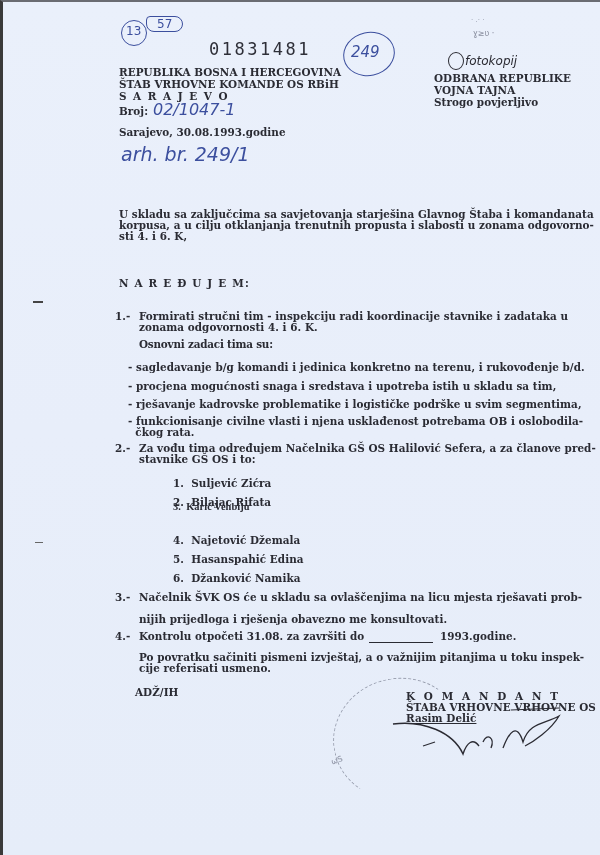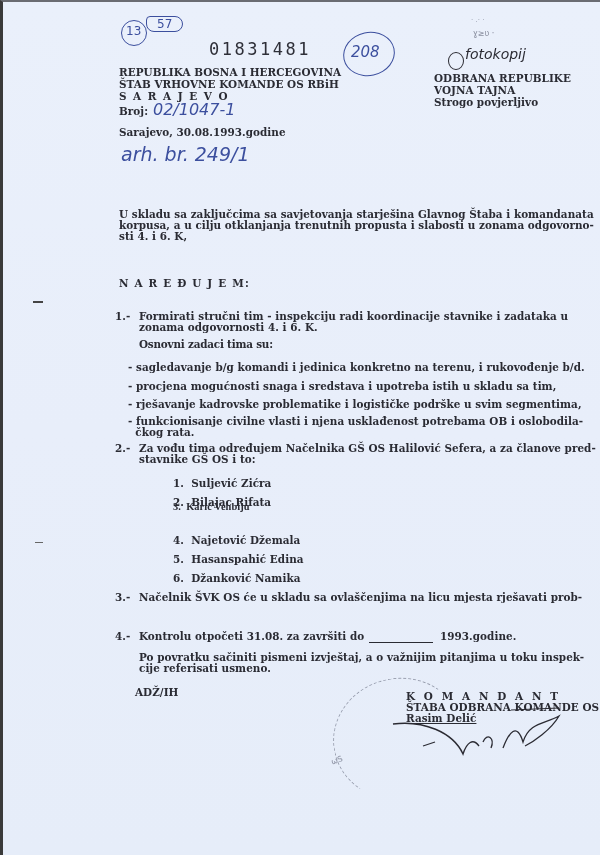--- a/index.html
+++ b/index.html
@@ -29,27 +29,27 @@
 
 <div class="page">
 
   <div class="circle" style="left:118px;top:18px;width:24px;height:24px;"></div>
   <div class="hand" style="left:123px;top:22px;font-size:12px;font-style:normal;">13</div>
   <div class="hand" style="left:143px;top:14px;font-size:12px;font-style:normal;border:1.2px solid #3c4f9e;border-radius:4px 8px 8px 8px;padding:0 10px;line-height:14px;">57</div>
 
   <div class="t mono" style="left:206px;top:37px;font-size:17px;letter-spacing:2.5px;color:#2e2f38;">01831481</div>
 
   <div class="circle" style="left:340px;top:30px;width:50px;height:42px;transform:rotate(-12deg);"></div>
-  <div class="hand" style="left:348px;top:41px;font-size:15px;">208</div>
+  <div class="hand" style="left:348px;top:41px;font-size:15px;">249</div>
 
   <div class="faint" style="left:468px;top:14px;">· .· ·</div>
   <div class="faint" style="left:470px;top:27px;font-size:8px;">ɣ≥ʋ ·</div>
 
   <div class="circle" style="left:445px;top:50px;width:14px;height:16px;border-width:1px;border-color:#2b2b33;"></div>
-  <div class="hand" style="left:462px;top:44px;font-size:14px;color:#2b2b33;">fotokopij</div>
+  <div class="hand" style="left:462px;top:52px;font-size:12px;color:#2b2b33;">fotokopij</div>
 
   <div class="t" style="left:116px;top:64px;">REPUBLIKA BOSNA I HERCEGOVINA</div>
   <div class="t" style="left:116px;top:76px;">ŠTAB VRHOVNE KOMANDE OS RBiH</div>
   <div class="t" style="left:116px;top:88px;letter-spacing:1.5px;">S A R A J E V O</div>
   <div class="t" style="left:116px;top:103px;">Broj:</div>
   <div class="hand" style="left:150px;top:98px;font-size:16px;">02/1047-1</div>
   <div class="t" style="left:116px;top:124px;">Sarajevo, 30.08.1993.godine</div>
   <div class="hand" style="left:118px;top:141px;font-size:19px;">arh. br. 249/1</div>
 
   <div class="t" style="left:431px;top:70px;">ODBRANA REPUBLIKE</div>
@@ -82,35 +82,36 @@
 
   <div class="t" style="left:170px;top:475px;white-space:pre;">1.  Suljević Zićra</div>
   <div class="t" style="left:170px;top:494px;white-space:pre;">2.  Bilajac Rifata</div>
   <div class="t" style="left:170px;top:499px;white-space:pre;font-family:Liberation Serif, serif;">3.  Karić Vehbiju</div>
   <div class="t" style="left:170px;top:532px;white-space:pre;">4.  Najetović Džemala</div>
   <div class="t" style="left:170px;top:551px;white-space:pre;">5.  Hasanspahić Edina</div>
   <div class="t" style="left:170px;top:570px;white-space:pre;">6.  Džanković Namika</div>
 
   <div class="t" style="left:112px;top:589px;">3.-</div>
   <div class="t" style="left:136px;top:589px;">Načelnik ŠVK OS će u skladu sa ovlaščenjima na licu mjesta rješavati prob-</div>
+  <div class="t" style="left:136px;top:611px;">nijih prijedloga i rješenja obavezno me konsultovati.</div>
 
   <div class="t" style="left:112px;top:628px;">4.-</div>
   <div class="t" style="left:136px;top:628px;">Kontrolu otpočeti 31.08. za završiti do</div>
   <div class="uline" style="left:366px;top:640px;width:64px;"></div>
   <div class="t" style="left:437px;top:628px;">1993.godine.</div>
 
   <div class="t" style="left:136px;top:649px;">Po povratku sačiniti pismeni izvještaj, a o važnijim pitanjima u toku inspek-</div>
   <div class="t" style="left:136px;top:660px;">cije referisati usmeno.</div>
 
   <div class="t" style="left:132px;top:684px;">ADŽ/IH</div>
 
   <div style="position:absolute;left:330px;top:676px;width:130px;height:120px;border:1px dashed #9aa0b0;border-radius:50%;border-right-color:transparent;border-bottom-color:transparent;transform:rotate(-10deg);"></div>
 
   <div class="t" style="left:403px;top:688px;letter-spacing:2.6px;">K O M A N D A N T</div>
-  <div class="t" style="left:403px;top:699px;">ŠTABA ODBRANA KOMANDE OS</div>
+  <div class="t" style="left:403px;top:699px;">ŠTABA VRHOVNE VRHOVNE OS</div>
   <div class="t" style="left:403px;top:710px;text-decoration:underline;">Rasim Delić</div>
 
   <svg style="position:absolute;left:380px;top:700px;" width="190" height="60" viewBox="0 0 190 60">
     <path d="M10 22 C40 18 70 30 80 52 C84 40 90 36 96 44" stroke="#2b2b33" stroke-width="1.4" fill="none"></path>
     <path d="M100 40 C104 30 112 36 108 46" stroke="#2b2b33" stroke-width="1.3" fill="none"></path>
     <path d="M120 46 C126 30 134 20 140 40 C146 20 162 22 176 14 C168 28 150 40 142 44" stroke="#2b2b33" stroke-width="1.3" fill="none"></path>
     <path d="M128 8 L176 6" stroke="#2b2b33" stroke-width="1" fill="none"></path>
     <path d="M40 44 L52 40" stroke="#2b2b33" stroke-width="1.2" fill="none"></path>
   </svg>
   <div class="faint" style="left:328px;top:754px;font-size:8px;transform:rotate(-20deg);">ωS</div>

